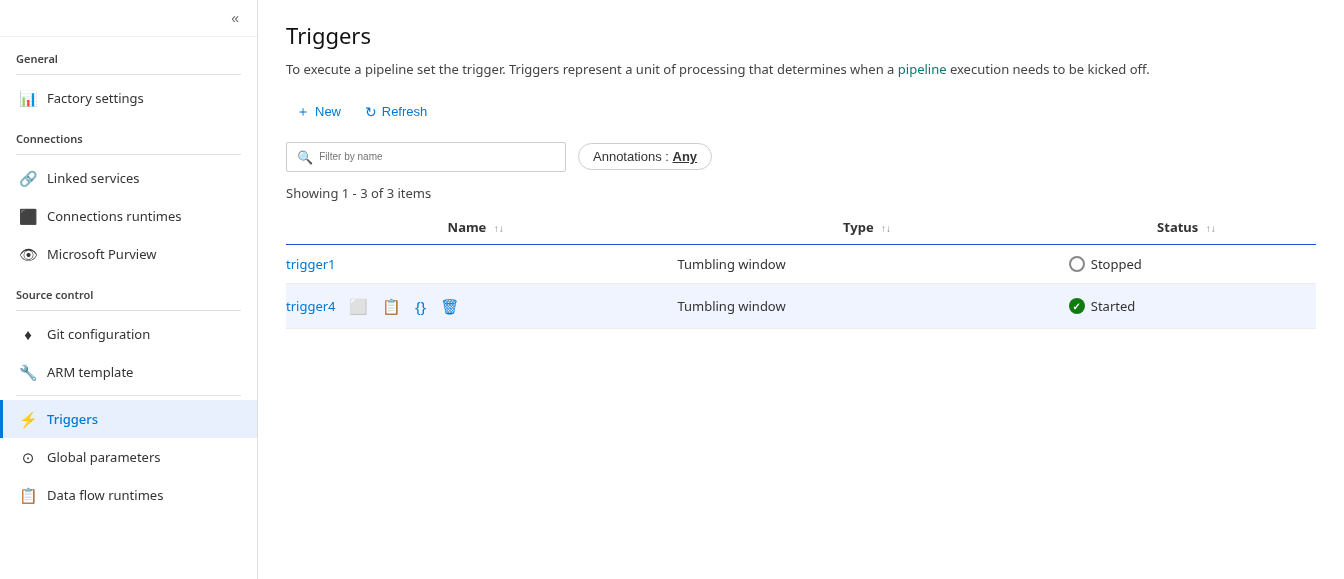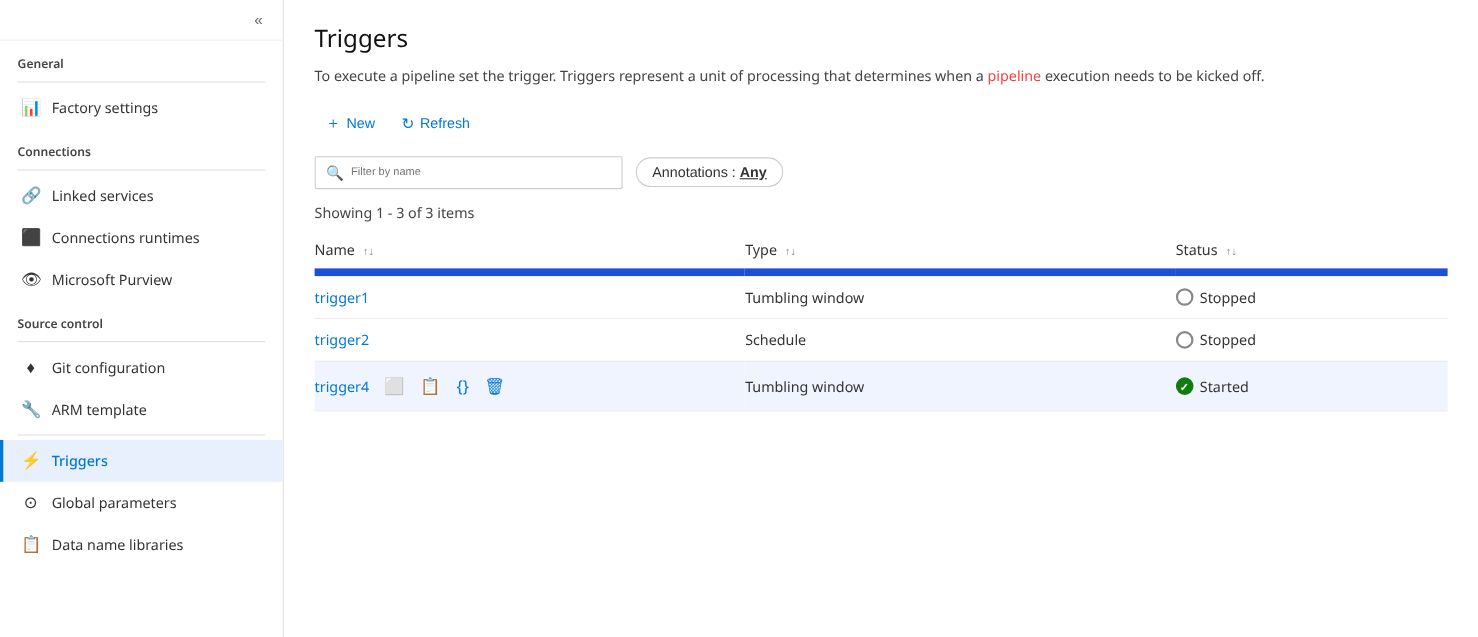--- a/index.html
+++ b/index.html
@@ -82,21 +82,21 @@
       color: #111;
       margin-bottom: 10px;
     }
     .page-desc {
       font-size: 13px;
       color: #444;
       margin-bottom: 18px;
       line-height: 1.5;
     }
     .page-desc a, .page-desc .link-style {
-      color: #ef4444;
+      color: #0f766e;
       text-decoration: none;
     }
     .toolbar {
       display: flex;
       align-items: center;
       gap: 4px;
       margin-bottom: 16px;
     }
     .toolbar-btn {
       display: flex;
@@ -155,26 +155,26 @@
       color: #444;
       margin-bottom: 8px;
     }
 
     
     .data-table {
       width: 100%;
       border-collapse: collapse;
     }
     .data-table th {
-      text-align: left;
-      font-size: 13px;
-      font-weight: 400;
+      text-align: center;
+      font-size: 13px;
+      font-weight: 700;
       color: #333;
       padding: 8px 12px 8px 0;
-      border-bottom: 7px solid #1d4ed8;
+      border-bottom: 1px solid #1d4ed8;
       white-space: nowrap;
     }
     .data-table th .sort-icon {
       color: #888;
       font-size: 10px;
       margin-left: 4px;
     }
     .data-table td {
       padding: 10px 12px 10px 0;
       font-size: 13px;
@@ -282,21 +282,21 @@
   <div class="sidebar-item active">
     <span class="item-icon">⚡</span>
     <span class="item-label">Triggers</span>
   </div>
   <div class="sidebar-item">
     <span class="item-icon">⊙</span>
     <span class="item-label">Global parameters</span>
   </div>
   <div class="sidebar-item">
     <span class="item-icon">📋</span>
-    <span class="item-label">Data name libraries</span>
+    <span class="item-label">Data flow runtimes</span>
   </div>
 </nav>
 
 <main class="main-content">
   <h1 class="page-title">Triggers</h1>
   <p class="page-desc">
     <span>To execute a pipeline set the trigger. Triggers represent a unit of processing that determines when a </span><span class="link-style">pipeline</span><span> execution needs to be kicked off.</span>
   </p>
 
   <div class="toolbar">
@@ -349,32 +349,20 @@
         </td>
         <td class="col-type">Tumbling window</td>
         <td class="col-status">
           <div class="status-cell">
             <span class="status-icon-stopped"></span>
             <span>Stopped</span>
           </div>
         </td>
       </tr>
 
-      <tr>
-        <td class="col-name">
-          <a class="trigger-link">trigger2</a>
-        </td>
-        <td class="col-type">Schedule</td>
-        <td class="col-status">
-          <div class="status-cell">
-            <span class="status-icon-stopped"></span>
-            <span>Stopped</span>
-          </div>
-        </td>
-      </tr>
 
       <tr class="highlighted">
         <td class="col-name">
           <div style="display:flex; align-items:center; gap:10px;">
             <a class="trigger-link">trigger4</a>
             <div class="row-actions">
               <span class="row-action-icon" title="Clone">⬜</span>
               <span class="row-action-icon" title="Copy">📋</span>
               <span class="row-action-icon" title="JSON">{}</span>
               <span class="row-action-icon" title="Delete">🗑</span>

